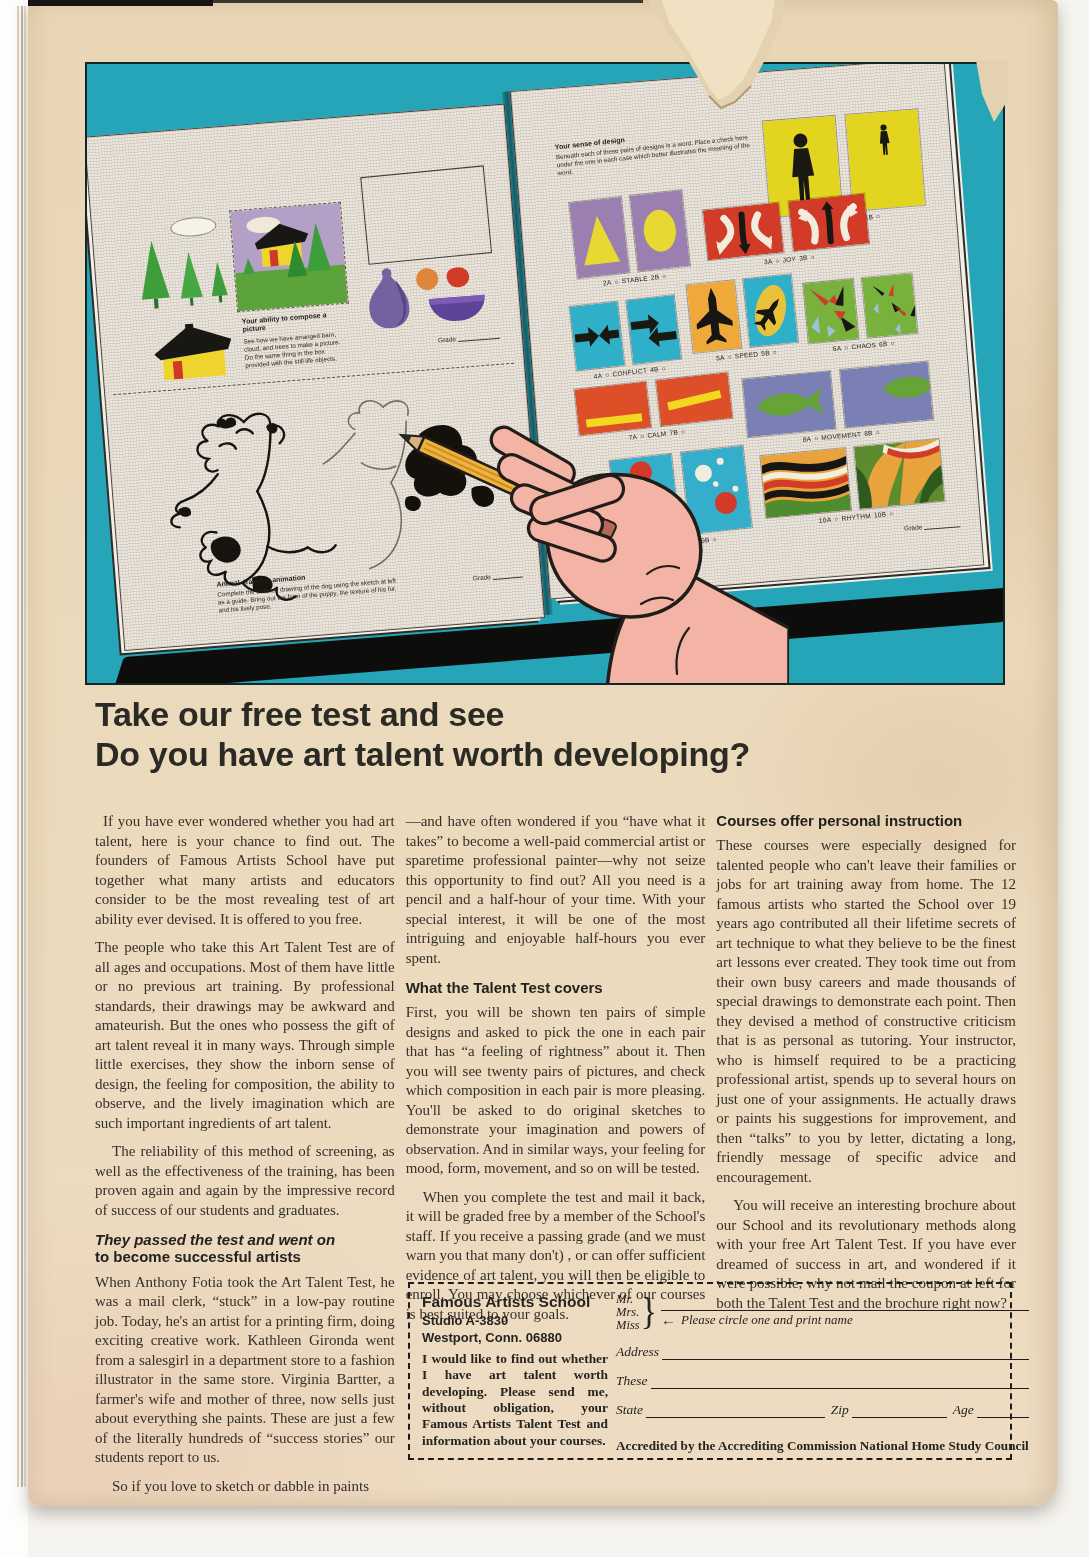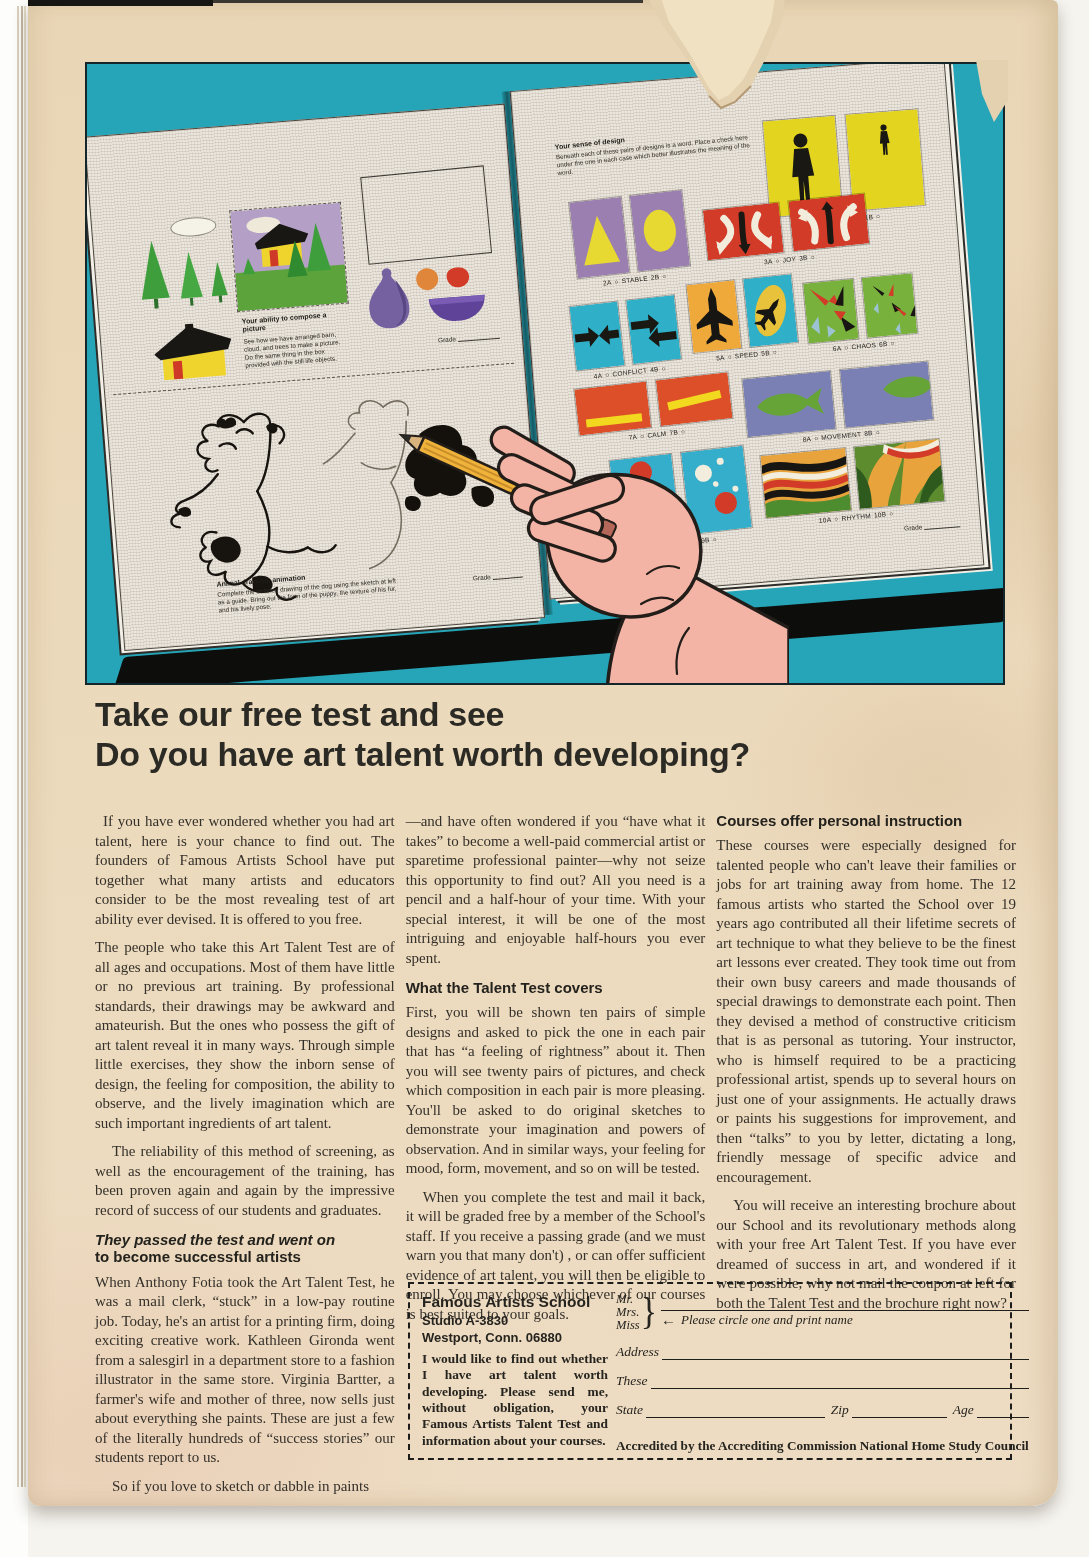--- a/index.html
+++ b/index.html
@@ -537,21 +537,21 @@
 
   <div class="headline">
     <div>Take our free test and see</div>
     <div>Do you have art talent worth developing?</div>
   </div>
 
   <div class="cols">
     <div class="col">
       <p style="text-indent:8px;">If you have ever wondered whether you had art talent, here is your chance to find out. The founders of Famous Artists School have put together what many artists and educators consider to be the most revealing test of art ability ever devised. It is offered to you free.</p>
       <p>The people who take this Art Talent Test are of all ages and occupations. Most of them have little or no previous art training. By professional standards, their drawings may be awkward and amateurish. But the ones who possess the gift of art talent reveal it in many ways. Through simple little exercises, they show the inborn sense of design, the feeling for composition, the ability to observe, and the lively imagination which are such important ingredients of art talent.</p>
-      <p style="text-indent:17px;">The reliability of this method of screening, as well as the encouragement of the training, has been proven again and again by the impressive record of success of our students and graduates.</p>
+      <p style="text-indent:17px;">The reliability of this method of screening, as well as the effectiveness of the training, has been proven again and again by the impressive record of success of our students and graduates.</p>
       <div class="bh" style="margin-bottom:0;font-style:italic;">They passed the test and went on</div>
       <div class="bh" style="margin-top:0;">to become successful artists</div>
       <p>When Anthony Fotia took the Art Talent Test, he was a mail clerk, “stuck” in a low-pay routine job. Today, he's an artist for a printing firm, doing exciting creative work. Kathleen Gironda went from a salesgirl in a department store to a fashion illustrator in the same store. Virginia Bartter, a farmer's wife and mother of three, now sells just about everything she paints. These are just a few of the literally hundreds of “success stories” our students report to us.</p>
       <p style="text-indent:17px;">So if you love to sketch or dabble in paints</p>
     </div>
     <div class="col">
       <p>—and have often wondered if you “have what it takes” to become a well-paid commercial artist or sparetime professional painter—why not seize this opportunity to find out? All you need is a pencil and a half-hour of your time. With your special interest, it will be one of the most intriguing and enjoyable half-hours you ever spent.</p>
       <div class="bh">What the Talent Test covers</div>
       <p>First, you will be shown ten pairs of simple designs and asked to pick the one in each pair that has “a feeling of rightness” about it. Then you will see twenty pairs of pictures, and check which composition in each pair is more pleasing. You'll be asked to do original sketches to demonstrate your imagination and powers of observation. And in similar ways, your feeling for mood, form, movement, and so on will be tested.</p>
       <p style="text-indent:17px;">When you complete the test and mail it back, it will be graded free by a member of the School's staff. If you receive a passing grade (and we must warn you that many don't) , or can offer sufficient evidence of art talent, you will then be eligible to enroll. You may choose whichever of our courses is best suited to your goals.</p>

